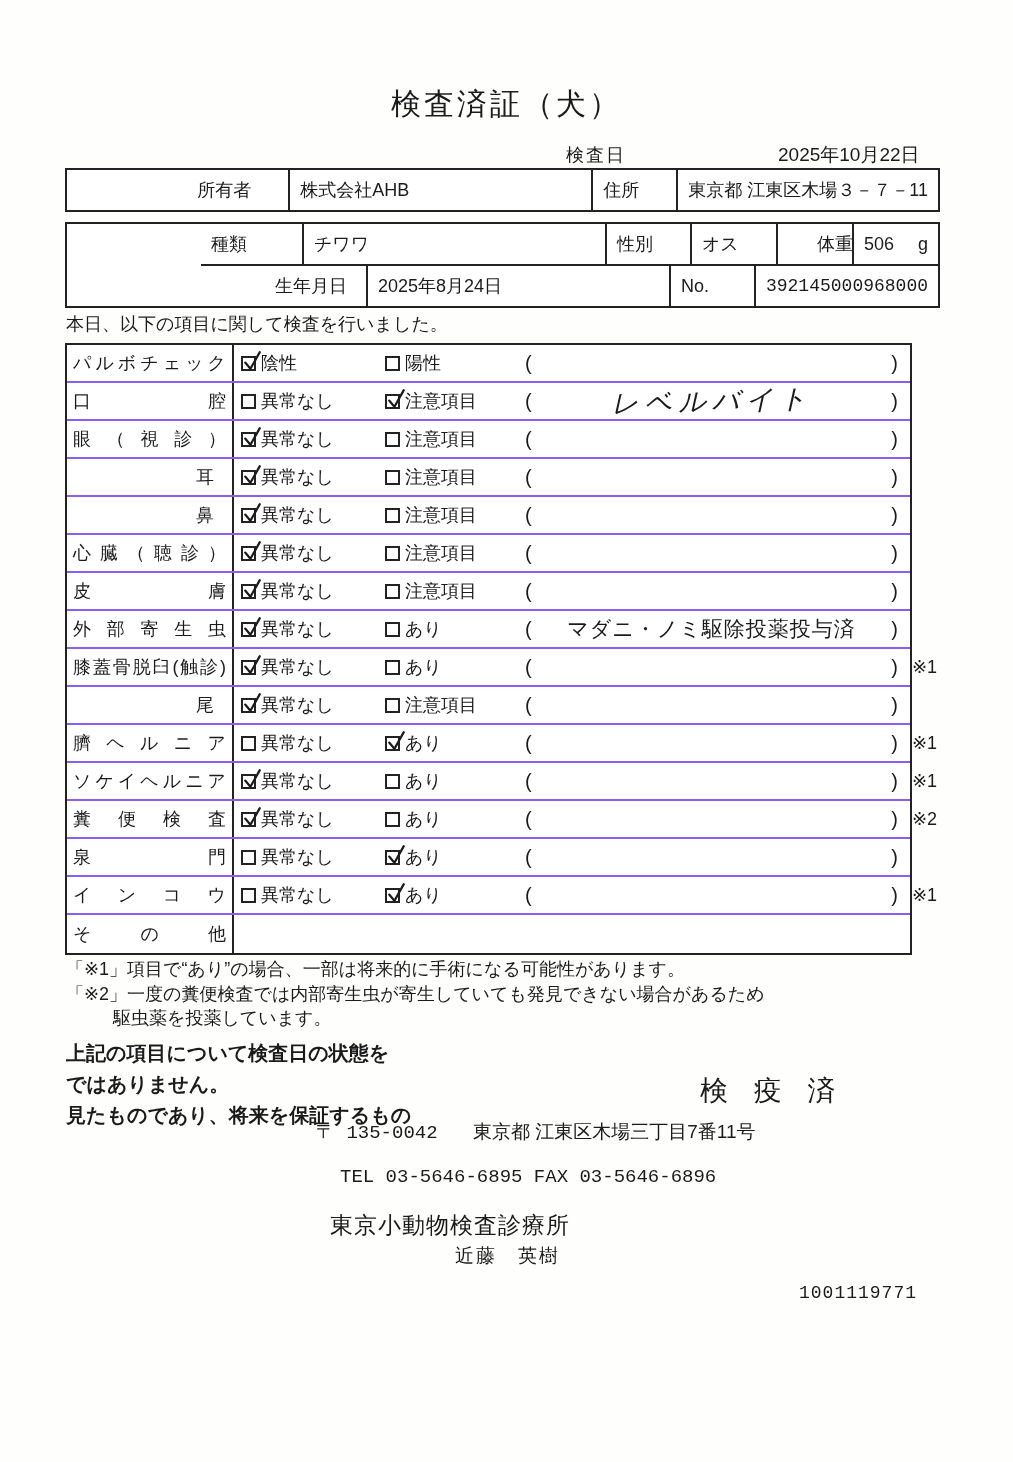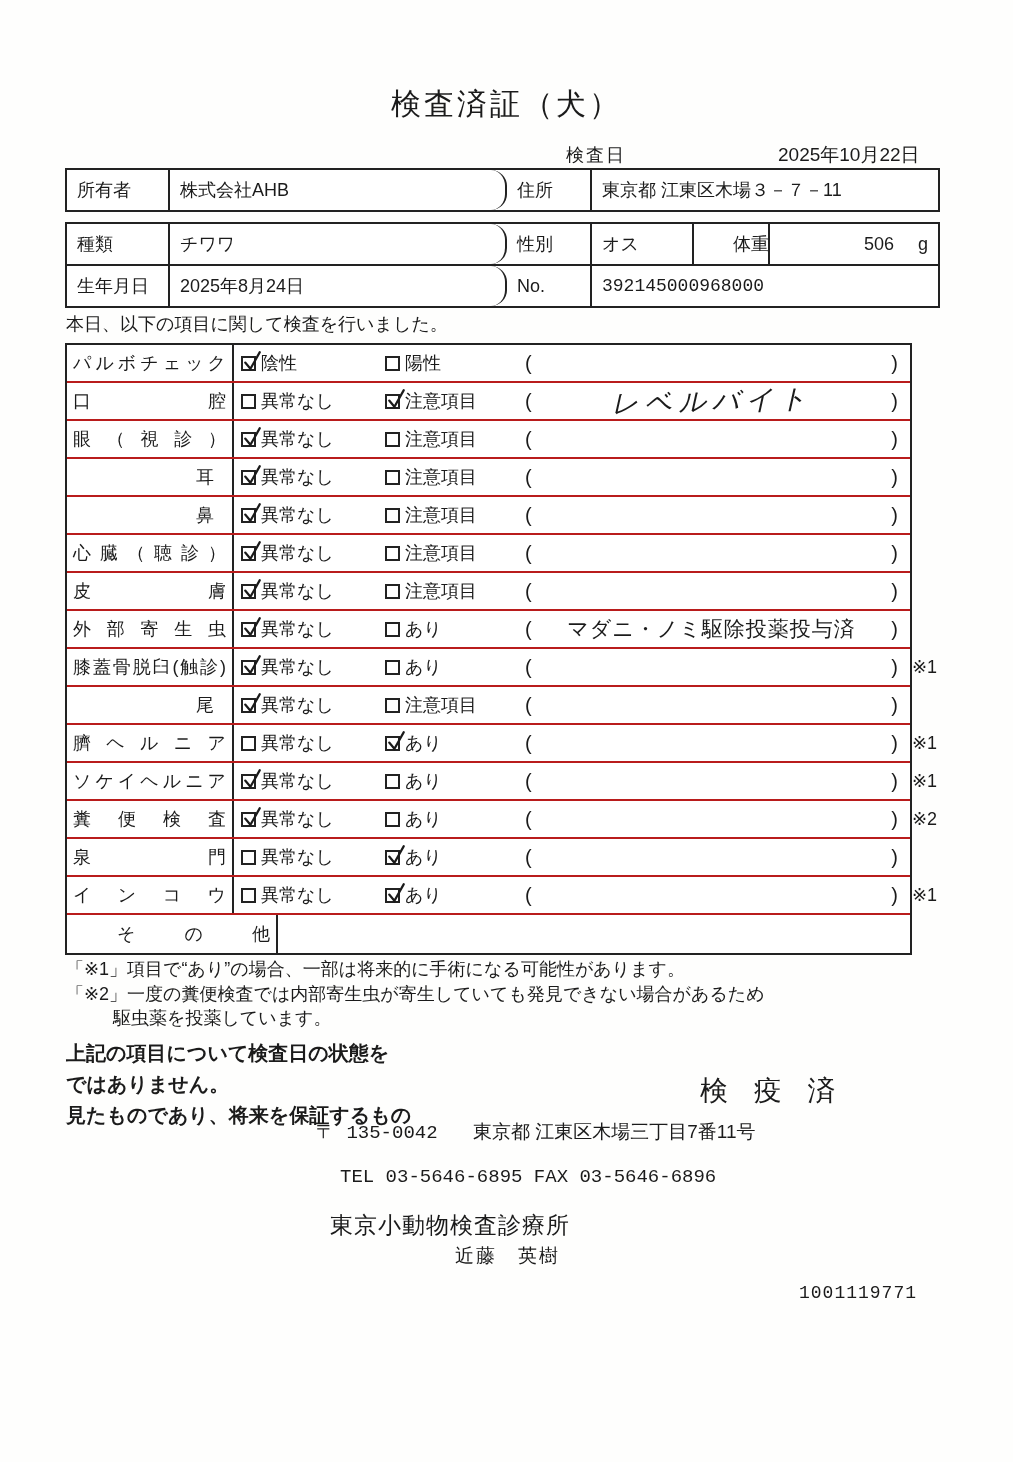--- a/index.html
+++ b/index.html
@@ -11,44 +11,44 @@
   }
   .page { position:absolute; inset:0; background:#fefefdff; }
 
   .title { position:absolute; top:84px; left:0; width:100%; text-align:center;
            font-size:30px; letter-spacing:3px; }
 
   .insp-label { position:absolute; top:143px; left:566px; font-size:18px; letter-spacing:2px; }
   .insp-value { position:absolute; top:142px; left:778px; font-size:19px; }
 
   .tbl { position:absolute; left:65px; width:875px; border:2px solid #222;
-         display:flex; flex-direction:column; background:#fff; }
+         display:flex; flex-direction:column; background:#fff;align-items:flex-end; }
   .tbl-a { top:168px; height:44px; }
   .tbl-b { top:222px; height:86px; }
   .trow { display:flex; flex:1; border-bottom:2px solid #222; }
   .trow:last-child { border-bottom:none; }
   .cell { border-right:2px solid #222; display:flex; align-items:center;
           padding:0 10px; font-size:18px; white-space:nowrap; overflow:hidden; }
   .cell:last-child { border-right:none; }
   .w-label1 { width:103px; }
-  .w-val1   { width:337px;border-radius:16px; }
+  .w-val1   { width:303px; }
   .w-label2 { width:85px; }
   .w-addr   { flex:1; }
-  .w-sex    { width:102px; }
+  .w-sex    { width:86px; }
   .w-wlabel { width:76px;padding-left:39px; }
   .w-weight { flex:1; justify-content:flex-end; }
   .w-weight .wval { margin-right:24px; }
   .mono { font-family:"Liberation Mono","DejaVu Sans Mono",monospace; }
 
   .intro { position:absolute; top:312px; left:66px; font-size:18px; }
 
   .exam { position:absolute; top:343px; left:65px; width:847px;
           border:2px solid #222; background:#fff; }
-  .xrow { display:flex; height:38px; border-bottom:2px solid #b91c1c; position:relative; }
-  .xrow:last-child { border-bottom:none;padding-left:44px; }
+  .xrow { display:flex; height:38px; border-bottom:2px solid #8b5cf6; position:relative; }
+  .xrow:last-child { border-bottom:none; }
   .item-cell { width:167px; border-right:2px solid #222; display:flex; align-items:center; padding:0 6px; }
   .item-text { display:block; width:100%; font-size:18px;
                text-align:justify; text-align-last:justify; }
   .item-text.right { text-align:right; text-align-last:right; padding-right:12px; }
   .content-cell { flex:1; display:flex; align-items:center; padding-left:7px;gap:8px; }
   .opt { display:flex; align-items:center; font-size:18px; flex:none; }
   .opt1 { width:136px; }
   .opt2 { width:132px; }
   .cb { width:15px; height:15px; border:2px solid #222; margin-right:5px;
         position:relative; flex:none; background:#fff; }

